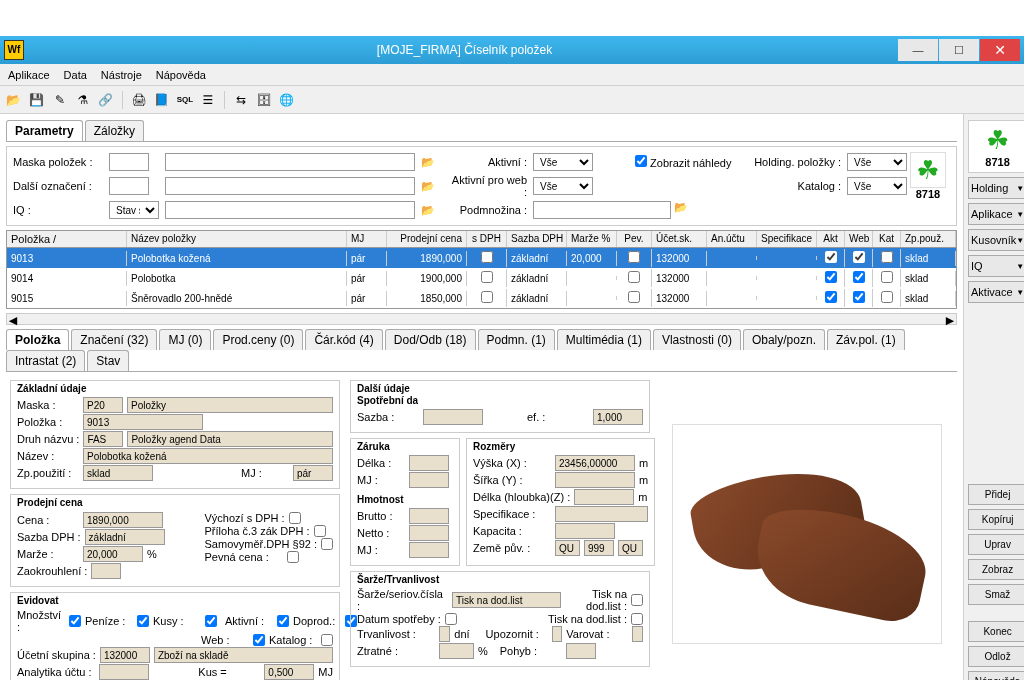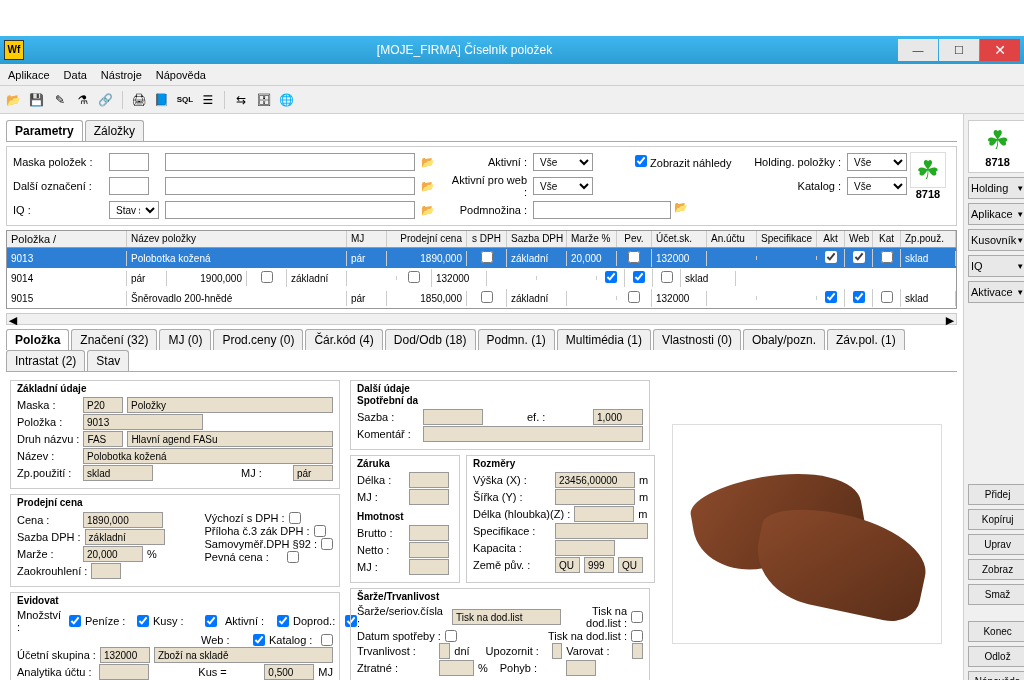--- a/index.html
+++ b/index.html
@@ -177,20 +177,21 @@
             <div class="c-ucet">132000</div>
             <div class="c-an"></div>
             <div class="c-spec"></div>
             <div class="c-akt"><input type="checkbox" checked="" class="chk" style=""></div>
             <div class="c-web"><input type="checkbox" checked="" class="chk" style=""></div>
             <div class="c-kat"><input type="checkbox" class="chk" style=""></div>
             <div class="c-zp">sklad</div>
           </div>
           <div class="grid-row">
             <div class="c-pol">9014</div>
+            <div class="c-naz">Polobotka</div>
             <div class="c-mj">pár</div>
             <div class="c-pc">1900,000</div>
             <div class="c-sdph"><input type="checkbox" class="chk" style=""></div>
             <div class="c-sazba">základní</div>
             <div class="c-marze"></div>
             <div class="c-pev"><input type="checkbox" class="chk" style=""></div>
             <div class="c-ucet">132000</div>
             <div class="c-an"></div>
             <div class="c-spec"></div>
             <div class="c-akt"><input type="checkbox" checked="" class="chk" style=""></div>
@@ -248,21 +249,21 @@
               <span class="fld" style="width:40px">P20</span>
               <span class="fld" style="flex:1">Položky</span>
             </div>
           <div class="row">
               <label>Položka :</label>
               <span class="fld" style="width:120px">9013</span>
             </div>
           <div class="row">
               <label>Druh názvu :</label>
               <span class="fld" style="width:40px">FAS</span>
-              <span class="fld" style="flex:1">Hlavní agend FASu</span>
+              <span class="fld" style="flex:1">Položky agend Data</span>
             </div>
           <div class="row">
               <label>Název :</label>
               <span class="fld" style="flex:1">Polobotka kožená</span>
             </div>
           <div class="row">
               <label>Zp.použití :</label>
               <span class="fld" style="width:70px">sklad</span>
               <span style="flex:1"></span>
               <label class="lbl-s">MJ :</label>
@@ -364,24 +365,20 @@
       <div class="col col2">
         <div class="fg">
             <div class="fg-title">Další údaje</div>
           <div class="fg-title">Spotřební da</div>
           <div class="row">
               <label>Sazba :</label>
               <span class="fld" style="width:60px"></span>
               <span style="flex:1"></span>
               <label>ef. :</label>
               <span class="fld" style="width:50px;text-align:right">1,000</span>
-            </div>
-          <div class="row">
-              <label>Komentář :</label>
-              <span class="fld" style="flex:1"></span>
             </div>
         </div>
         <div style="display:flex;gap:6px;">
           <div class="fg" style="flex:0 0 110px">
               <div class="fg-title">Záruka</div>
             <div class="row">
                 <label class="lbl-s">Délka :</label>
                 <span class="fld" style="width:40px"></span>
               </div>
             <div class="row">

